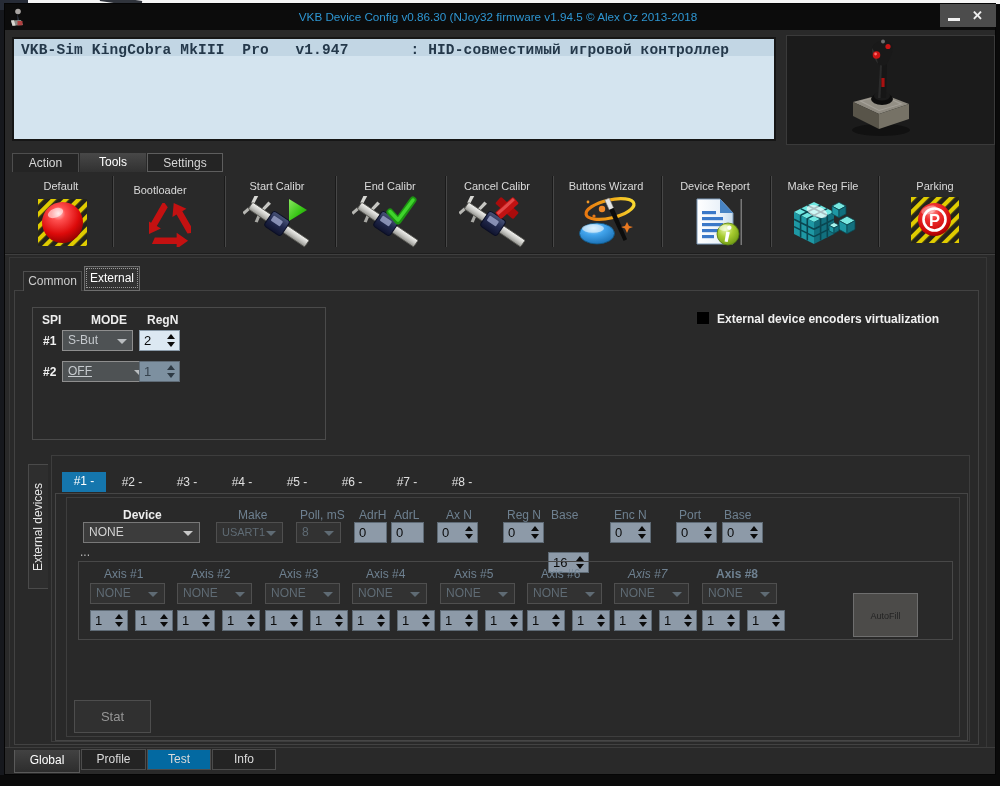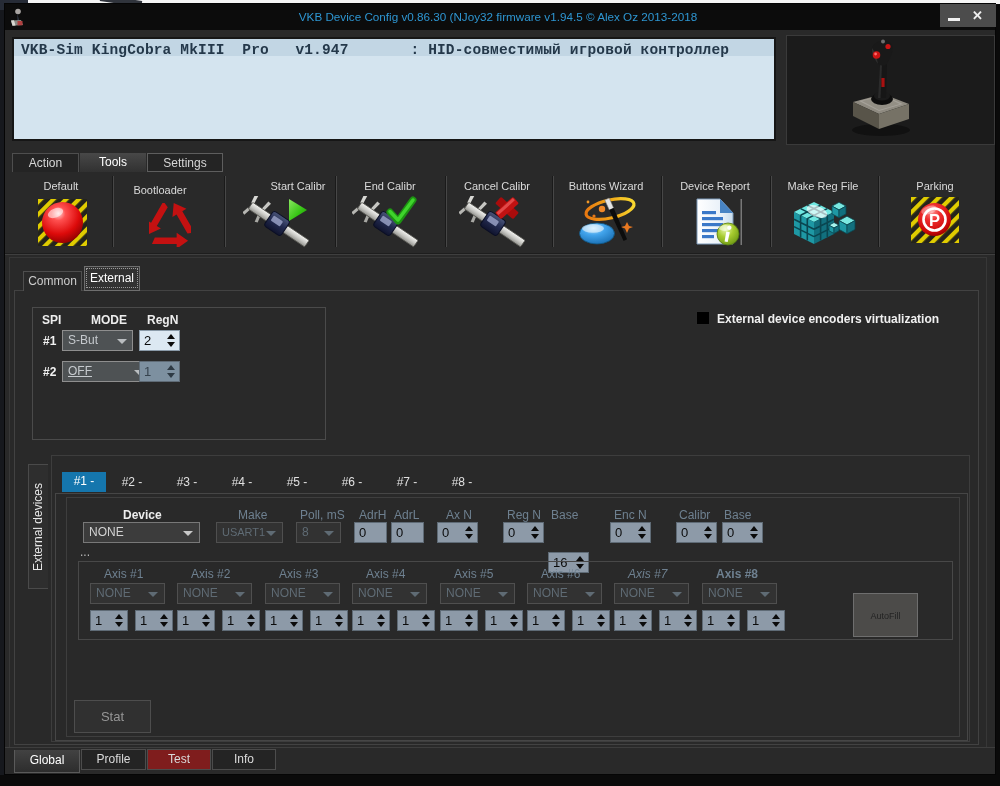--- a/index.html
+++ b/index.html
@@ -71,21 +71,21 @@
     <circle cx="43" cy="8.5" r="2.6" fill="#cc1414"></circle>
     <circle cx="38" cy="3.5" r="2" fill="#6e6e6e"></circle>
   </svg>
 
   <div class="abs" style="left:12px;top:153px;width:67px;height:19px;background:#242424;border:1px solid #4e4e4e;border-bottom:none;color:#d6d6d6;font-size:12px;text-align:center;line-height:18px;">Action</div>
   <div class="abs" style="left:80px;top:153px;width:66px;height:19px;background:linear-gradient(#484848,#313131);color:#ffffff;font-size:12px;text-align:center;line-height:18px;">Tools</div>
   <div class="abs" style="left:147px;top:153px;width:76px;height:19px;background:#242424;border:1px solid #5e5e5e;color:#d6d6d6;font-size:12px;text-align:center;line-height:18px;">Settings</div>
 
   <div class="tool-lbl" style="left:21px;width:80px;">Default</div>
   <div class="tool-lbl" style="left:120px;width:80px;top:184px;">Bootloader</div>
-  <div class="tool-lbl" style="left:255px;width:86px;text-align:center;">Start Calibr</div>
+  <div class="tool-lbl" style="left:234px;width:86px;text-align:center;">Start Calibr</div>
   <div class="tool-lbl" style="left:347px;width:86px;">End Calibr</div>
   <div class="tool-lbl" style="left:452px;width:90px;">Cancel Calibr</div>
   <div class="tool-lbl" style="left:562px;width:88px;">Buttons Wizard</div>
   <div class="tool-lbl" style="left:671px;width:88px;">Device Report</div>
   <div class="tool-lbl" style="left:779px;width:88px;">Make Reg File</div>
   <div class="tool-lbl" style="left:891px;width:88px;">Parking</div>
 
   <div class="sep" style="left:112px;"></div>
   <div class="sep" style="left:224px;"></div>
   <div class="sep" style="left:335px;"></div>
@@ -367,21 +367,21 @@
 
   <div class="lbl" style="left:123px;top:508px;font-weight:bold;color:#ededed;">Device</div>
   <div class="lbl mut" style="left:238px;top:508px;">Make</div>
   <div class="lbl mut" style="left:300px;top:508px;">Poll, mS</div>
   <div class="lbl mut" style="left:359px;top:508px;">AdrH</div>
   <div class="lbl mut" style="left:394px;top:508px;">AdrL</div>
   <div class="lbl mut" style="left:446px;top:508px;">Ax N</div>
   <div class="lbl mut" style="left:507px;top:508px;">Reg N</div>
   <div class="lbl mut" style="left:551px;top:508px;">Base</div>
   <div class="lbl mut" style="left:614px;top:508px;">Enc N</div>
-  <div class="lbl mut" style="left:679px;top:508px;">Calibr</div>
+  <div class="lbl mut" style="left:679px;top:508px;">Port</div>
   <div class="lbl mut" style="left:724px;top:508px;">Base</div>
 
   <div class="dd2" style="left:83px;top:522px;width:117px;">NONE<span class="ar"></span></div>
   <div class="ddd" style="left:216px;top:522px;width:67px;font-size:11px;">USART1<span class="ar"></span></div>
   <div class="ddd" style="left:296px;top:522px;width:45px;">8<span class="ar"></span></div>
   <div class="inp" style="left:354px;top:522px;">0</div>
   <div class="inp" style="left:391px;top:522px;">0</div>
   <div class="spin" style="left:437px;top:522px;">0<span class="up"></span><span class="dn"></span></div>
   <div class="spin" style="left:503px;top:522px;">0<span class="up"></span><span class="dn"></span></div>
   <div class="spin" style="left:548px;top:522px;margin-top:30px;">16<span class="up"></span><span class="dn"></span></div>
@@ -425,15 +425,15 @@
   <div class="spin" style="left:702px;top:610px;width:38px;">1<span class="up"></span><span class="dn"></span></div>
   <div class="spin" style="left:747px;top:610px;width:38px;">1<span class="up"></span><span class="dn"></span></div>
 
   <div class="abs" style="left:853px;top:593px;width:65px;height:44px;background:#4c4b49;border:1px solid #6e6e6e;color:#232323;font-size:9px;text-align:center;line-height:44px;">AutoFill</div>
 
   <div class="abs" style="left:74px;top:700px;width:77px;height:33px;background:#303030;border:1px solid #4d4d4d;color:#969696;font-size:13px;text-align:center;line-height:31px;">Stat</div>
 
   <div class="abs" style="left:5px;top:747px;width:990px;height:1px;background:#3d3d3d;"></div>
   <div class="abs" style="left:14px;top:750px;width:66px;height:23px;background:linear-gradient(#424242,#2d2d2d);border:1px solid #5a5a5a;border-top:none;color:#ffffff;font-size:12px;text-align:center;line-height:21px;">Global</div>
   <div class="abs" style="left:81px;top:749px;width:65px;height:21px;background:#242424;border:1px solid #4c4c4c;color:#dadada;font-size:12px;text-align:center;line-height:19px;">Profile</div>
-  <div class="abs" style="left:147px;top:749px;width:64px;height:21px;background:#7f1d1d;border:1px solid #4c4c4c;color:#dadada;font-size:12px;text-align:center;line-height:19px;">Test</div>
+  <div class="abs" style="left:147px;top:749px;width:64px;height:21px;background:#0369a1;border:1px solid #4c4c4c;color:#dadada;font-size:12px;text-align:center;line-height:19px;">Test</div>
   <div class="abs" style="left:212px;top:749px;width:64px;height:21px;background:#242424;border:1px solid #4c4c4c;color:#dadada;font-size:12px;text-align:center;line-height:19px;">Info</div>
   <div class="abs" style="left:0px;top:775px;width:1000px;height:11px;background:#0a0a0a;"></div>
 
 </body></html>

